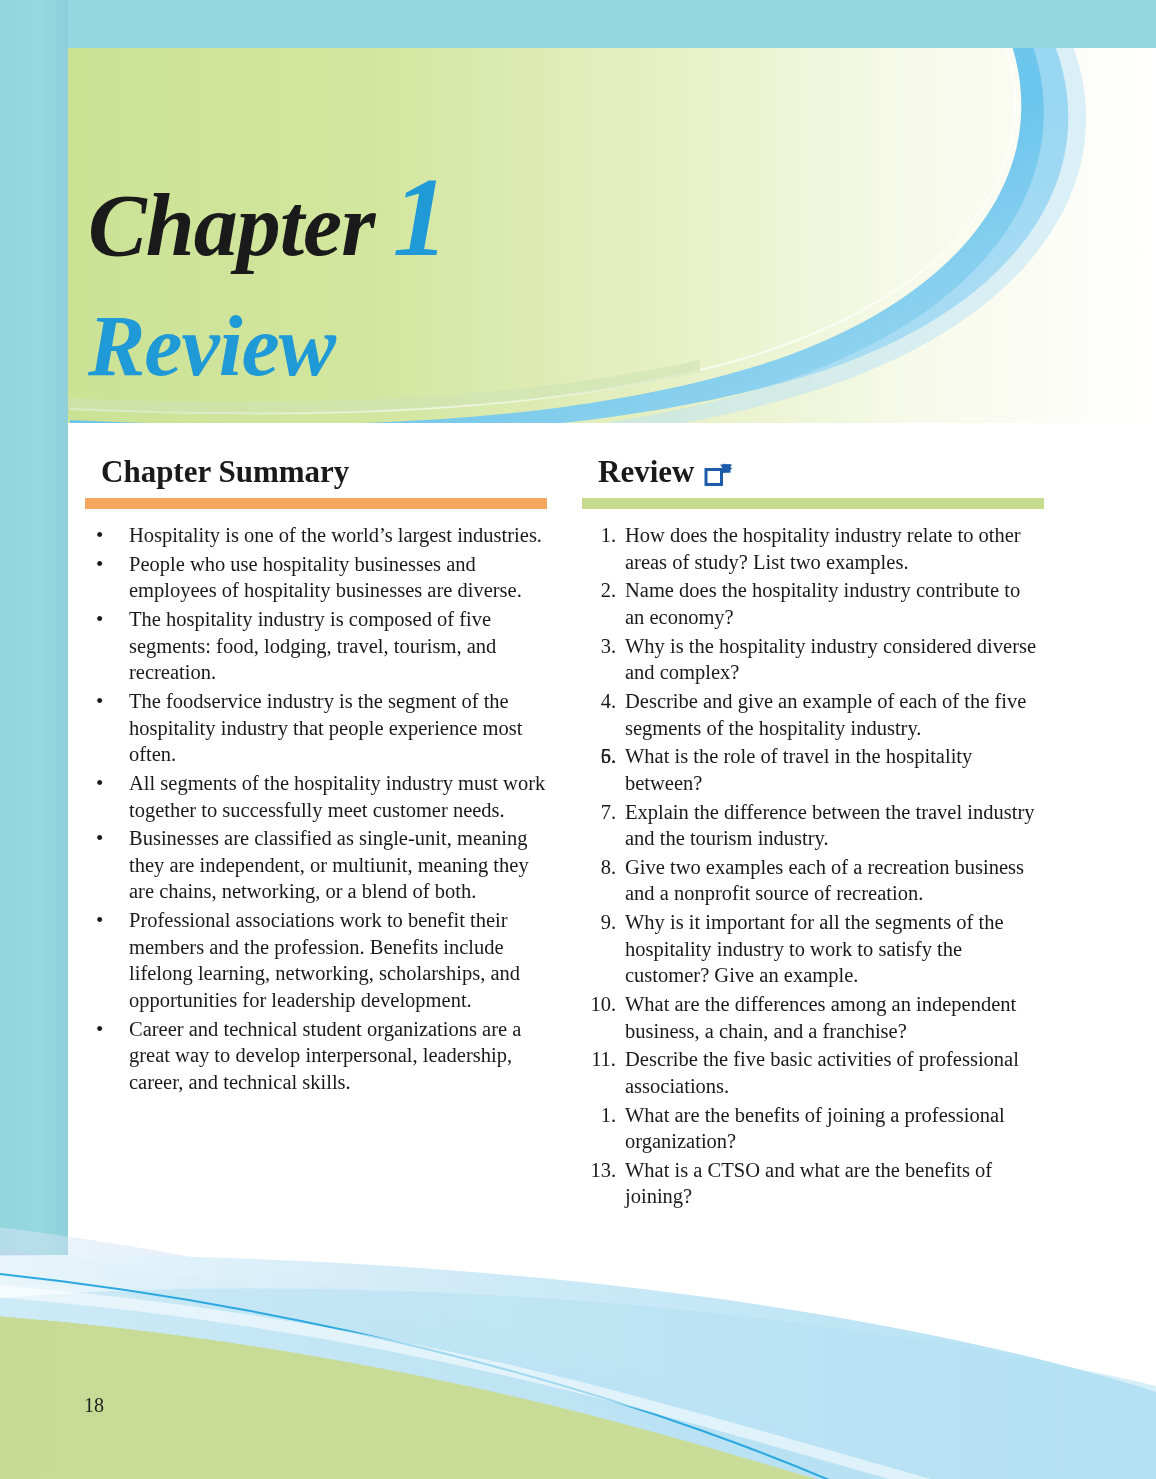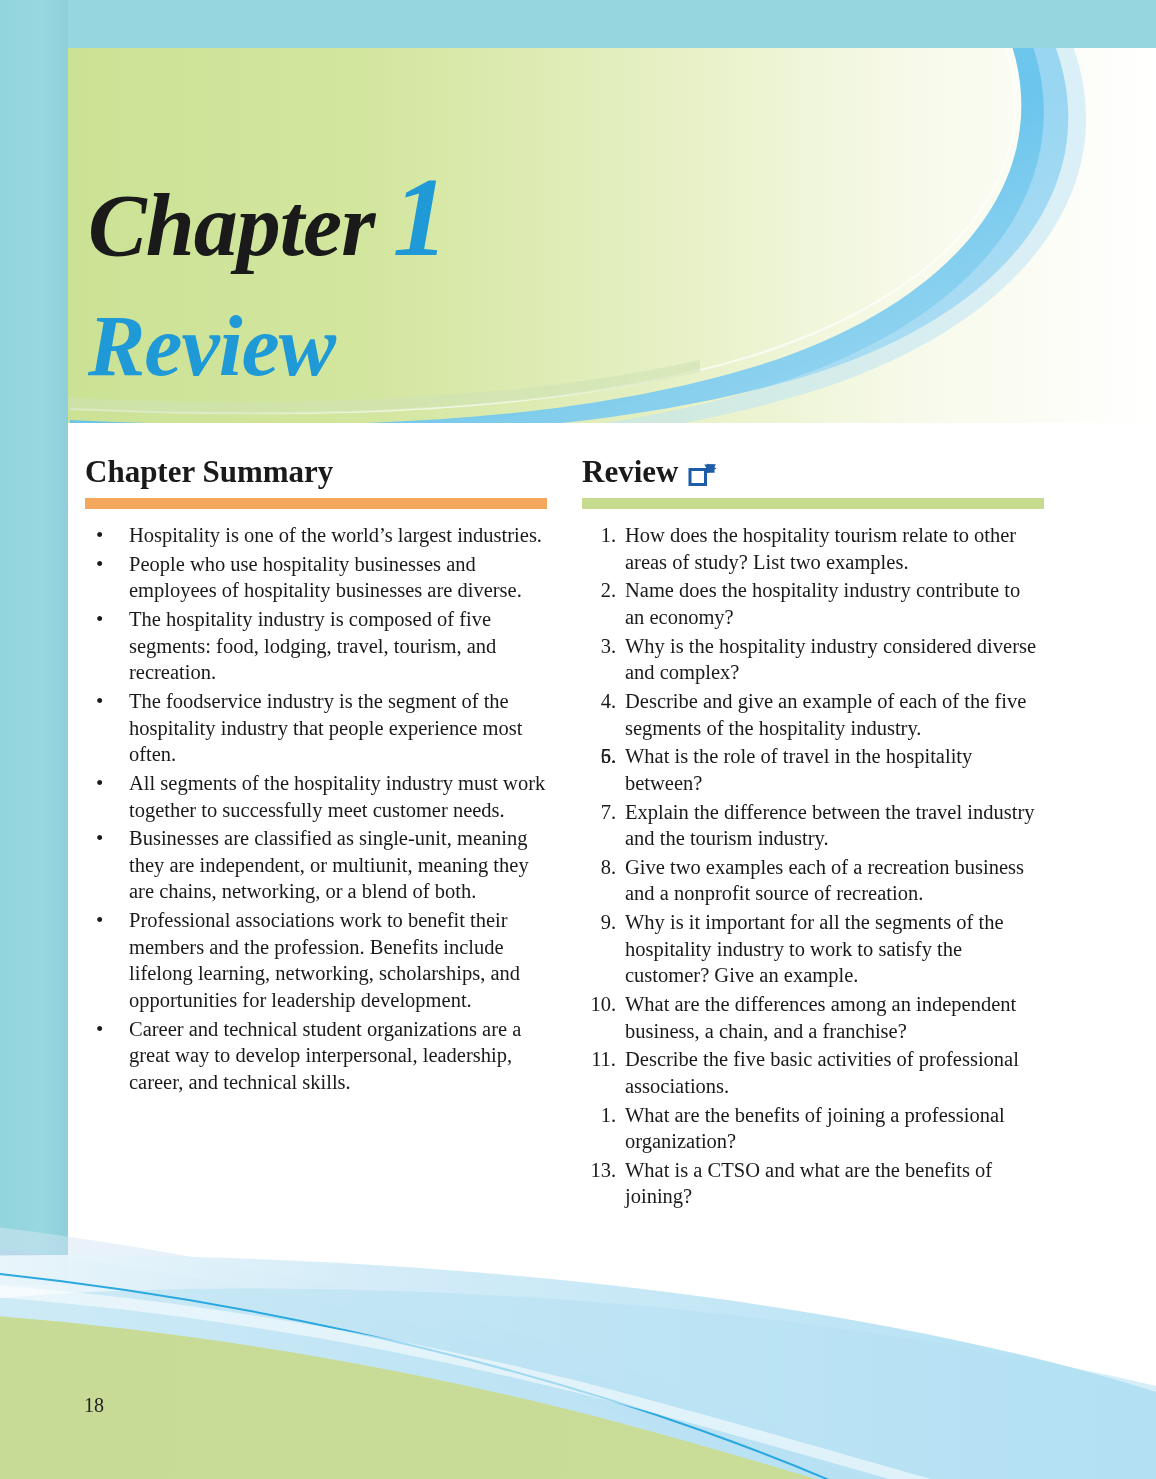--- a/index.html
+++ b/index.html
@@ -86,21 +86,21 @@
   .column {
     width: 462px;
     flex: 0 0 462px;
   }
   .col-heading {
     font-family: "Liberation Serif", "DejaVu Serif", serif;
     font-weight: bold;
     font-size: 31px;
     color: #1a1a1a;
     line-height: 1.1;
-    margin: 0 0 9px 0;
+    margin: 0 0 9px 16px;
     display: flex;
     align-items: center;
     gap: 10px;
     white-space: nowrap;
   }
   .rule {
     height: 11px;
     width: 100%;
     margin-bottom: 13px;
   }
@@ -304,21 +304,21 @@
             <rect x="2.0" y="7.5" width="15.5" height="15.0" fill="none" stroke="#1c5ca8" stroke-width="3"></rect>
             <path d="M 7.5 19.0 L 20.0 6.8 L 20.0 10.8 L 26.5 10.8
                      L 26.5 2.2 L 20.0 2.2 L 20.0 6.8 Z" fill="#1c5ca8"></path>
             <path d="M 16.2 2.6 L 28.2 2.6 L 21.0 10.4 Z" fill="#1c5ca8"></path>
             <path d="M 19.0 1.5 L 28.5 6.4 L 19.0 11.3 Z" fill="#1c5ca8"></path>
           </svg>
         </span>
       </h2>
       <div class="rule rule-green"></div>
       <ol class="review-list" id="review-list">
-          <li><span class="num">1.</span><span>How does the hospitality tourism relate to other areas of study? List two examples.</span></li>
+          <li><span class="num">1.</span><span>How does the hospitality industry relate to other areas of study? List two examples.</span></li>
           <li><span class="num">2.</span><span>Name does the hospitality industry contribute to an economy?</span></li>
           <li><span class="num">3.</span><span>Why is the hospitality industry considered diverse and complex?</span></li>
           <li><span class="num">4.</span><span>Describe and give an example of each of the five segments of the hospitality industry.</span></li>
           <li><span class="num">5.</span></li>
           <li><span class="num">6.</span><span>What is the role of travel in the hospitality between?</span></li>
           <li><span class="num">7.</span><span>Explain the difference between the travel industry and the tourism industry.</span></li>
           <li><span class="num">8.</span><span>Give two examples each of a recreation business and a nonprofit source of recreation.</span></li>
           <li><span class="num">9.</span><span>Why is it important for all the segments of the hospitality industry to work to satisfy the customer? Give an example.</span></li>
           <li><span class="num">10.</span><span>What are the differences among an independent business, a chain, and a franchise?</span></li>
           <li><span class="num">11.</span><span>Describe the five basic activities of professional associations.</span></li>

